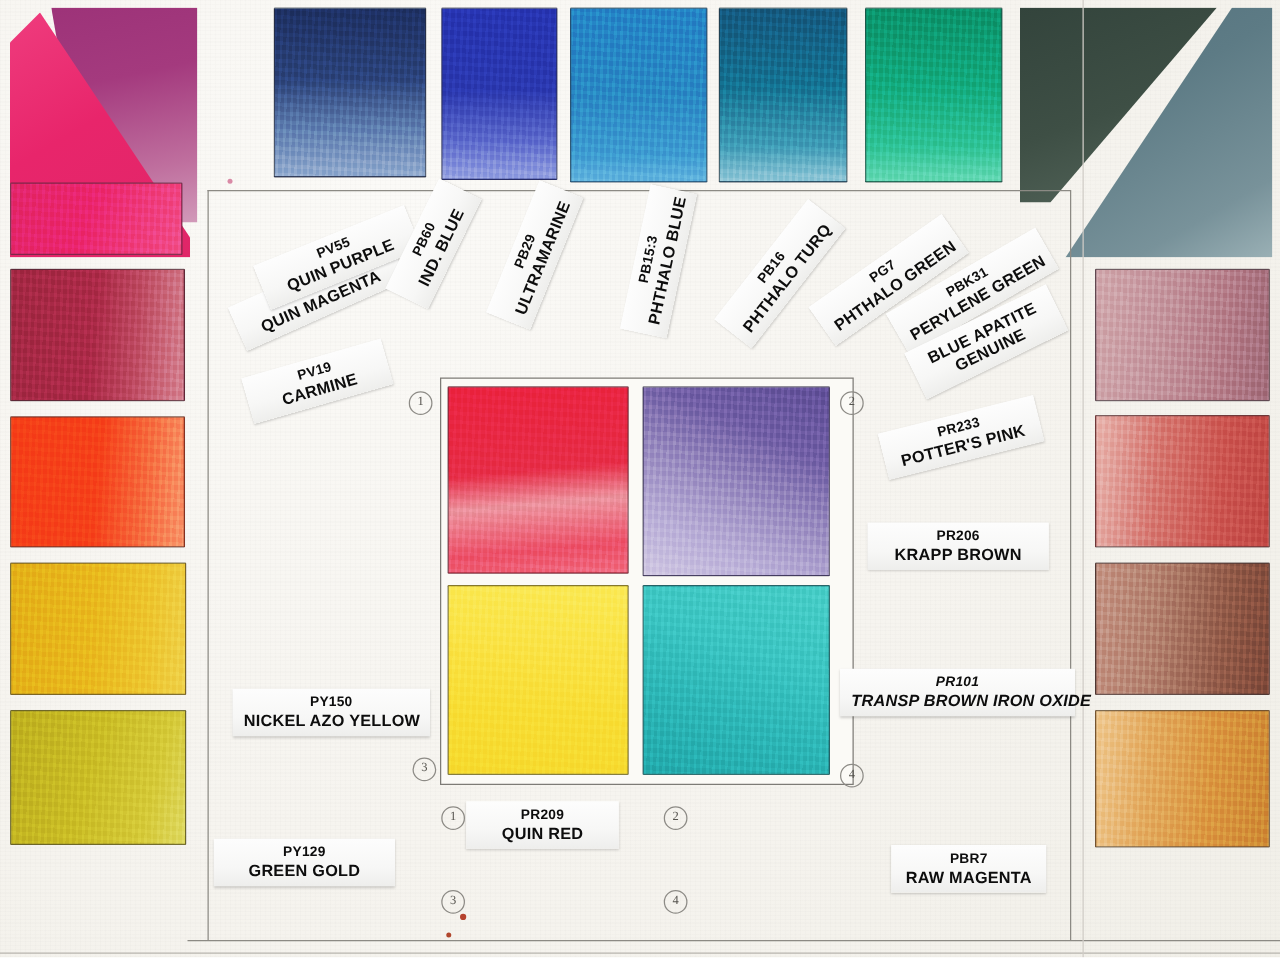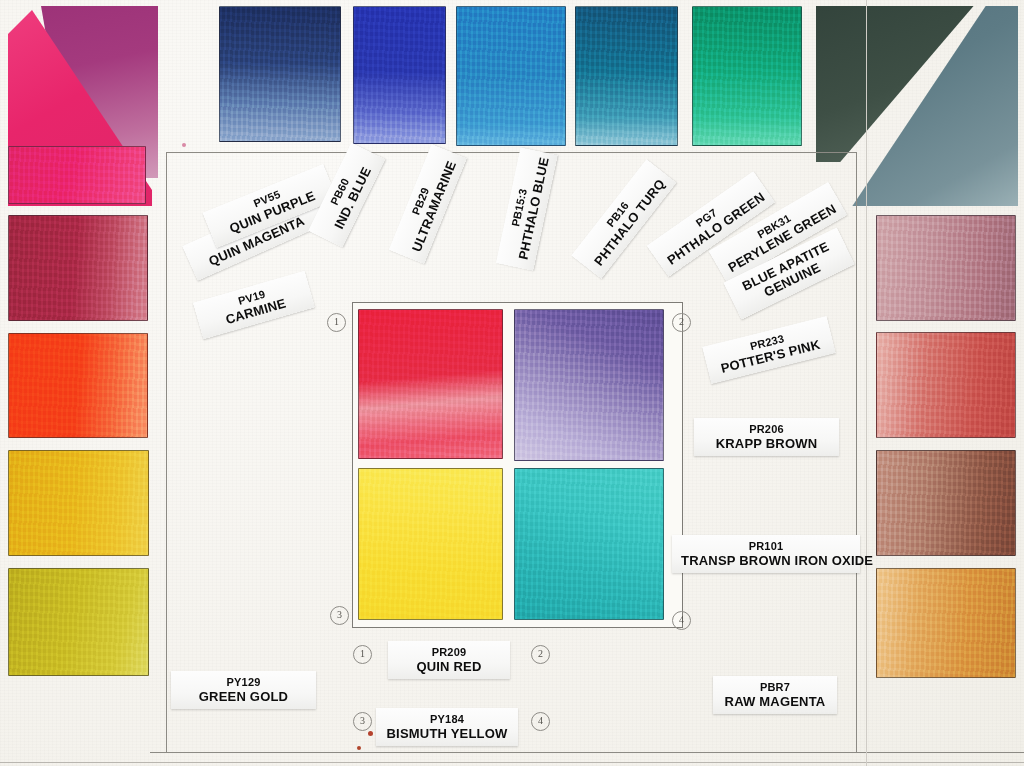--- a/index.html
+++ b/index.html
@@ -255,50 +255,50 @@
 
     <span class="nm" style="white-space:normal;">BLUE APATITE GENUINE</span>
   </div>
 
   <div class="label" style="left:705px;top:331px;width:128px;transform:rotate(-14deg);">
     <span class="code">PR233</span>
     <span class="nm">POTTER'S PINK</span>
   </div>
 
 
+  <div class="label" style="left:186px;top:551px;width:158px;">
+    <span class="code">PY150</span>
+    <span class="nm">NICKEL AZO YELLOW</span>
+  </div>
 
   <div class="label" style="left:171px;top:671px;width:145px;">
     <span class="code">PY129</span>
     <span class="nm">GREEN GOLD</span>
   </div>
 
   <div class="label" style="left:694px;top:418px;width:145px;">
     <span class="code">PR206</span>
     <span class="nm">KRAPP BROWN</span>
   </div>
 
-  <div class="label" style="left:672px;top:535px;width:188px;">
+  <div class="label" style="left:672px;top:535px;width:188px;font-style:italic;">
     <span class="code">PR101</span>
     <span class="nm">TRANSP BROWN IRON OXIDE</span>
   </div>
 
   <div class="label" style="left:713px;top:676px;width:124px;">
     <span class="code">PBR7</span>
     <span class="nm">RAW MAGENTA</span>
   </div>
 
-  <div class="label" style="left:388px;top:641px;width:122px;">
+  <div class="label" style="left:373px;top:641px;width:122px;">
     <span class="code">PR209</span>
     <span class="nm">QUIN RED</span>
   </div>
 
 
-  <div class="label" style="left:376px;top:708px;width:142px;">
-    <span class="code">PY184</span>
-    <span class="nm">BISMUTH YELLOW</span>
-  </div>
 
 
   <div class="speck" style="left:182px;top:143px;width:4px;height:4px;background:#d98aa6;"></div>
   <div class="speck" style="left:368px;top:731px;width:5px;height:5px;background:#b5422e;"></div>
   <div class="speck" style="left:357px;top:746px;width:4px;height:4px;background:#b0452c;"></div>
 
 </div>
 
 </body></html>

